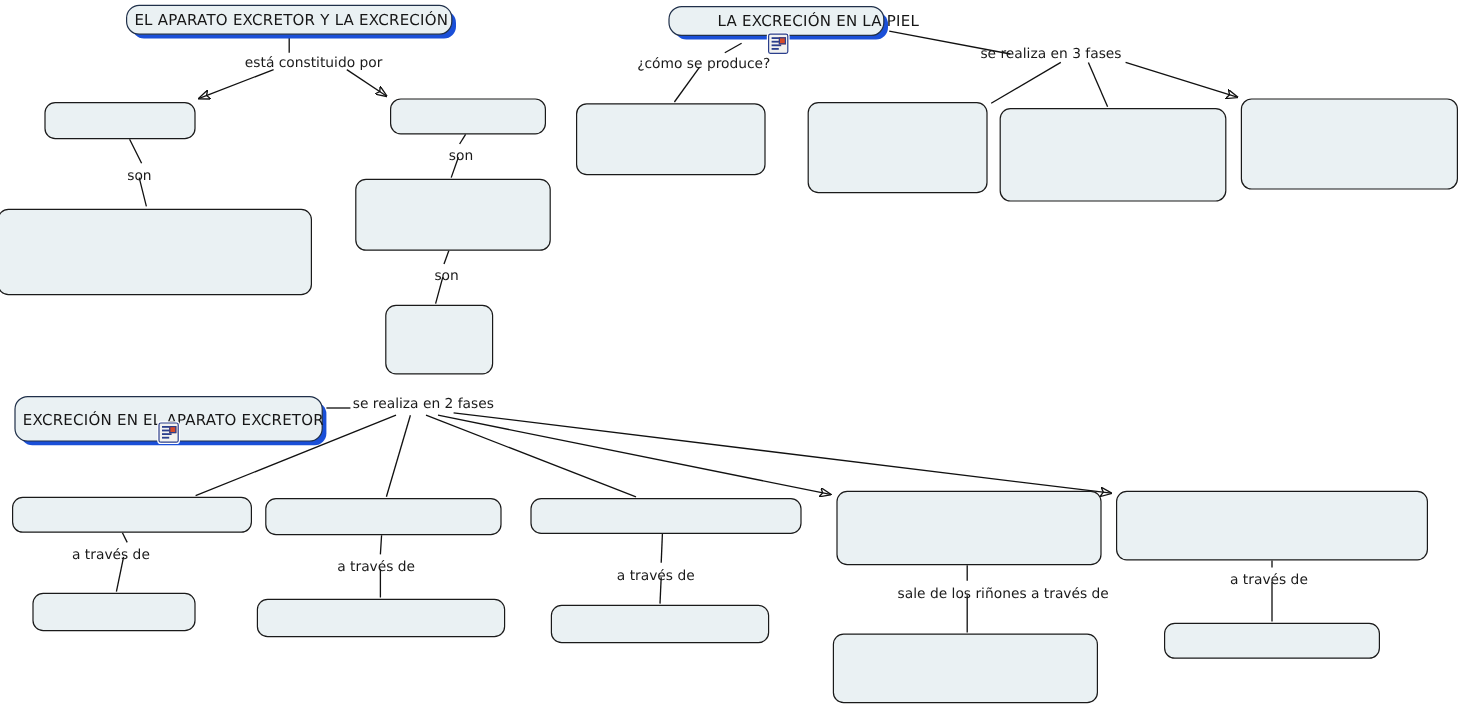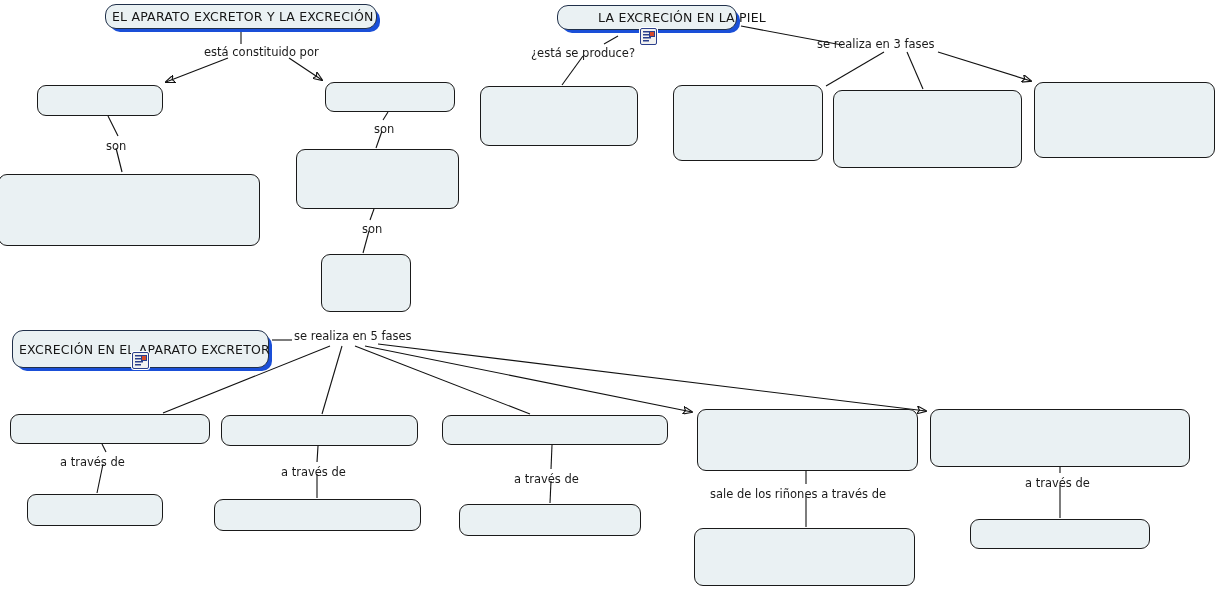--- a/index.html
+++ b/index.html
@@ -222,27 +222,27 @@
       <div class="node" style="left: 930px; top: 409px; width: 260px; height: 58px;">
         <span></span>
       </div>
       <div class="node" style="left: 970px; top: 519px; width: 180px; height: 30px;">
         <span></span>
       </div>
       <div class="linklabel" style="left: 172px; top: 47px; margin-left: 32px;">está constituido por</div>
       <div class="linklabel" style="left: 106px; top: 141px;">son</div>
       <div class="linklabel" style="left: 374px; top: 124px;">son</div>
       <div class="linklabel" style="left: 362px; top: 224px;">son</div>
-      <div class="linklabel" style="left: 531px; top: 48px;">¿está se produce?</div>
+      <div class="linklabel" style="left: 531px; top: 48px;">¿cómo se produce?</div>
       <div class="linklabel" style="left: 817px; top: 39px;">se realiza en 3 fases</div>
-      <div class="linklabel" style="left: 294px; top: 331px;">se realiza en 5 fases</div>
+      <div class="linklabel" style="left: 294px; top: 331px;">se realiza en 2 fases</div>
       <div class="linklabel" style="left: 60px; top: 457px;">a través de</div>
       <div class="linklabel" style="left: 281px; top: 467px;">a través de</div>
       <div class="linklabel" style="left: 514px; top: 474px;">a través de</div>
-      <div class="linklabel" style="left: 710px; top: 489px;">sale de los riñones a través de</div>
+      <div class="linklabel" style="left: 748px; top: 489px;">sale de los riñones a través de</div>
       <div class="linklabel" style="left: 1025px; top: 478px;">a través de</div>
       <div class="res-icon" style="left: 640px; top: 28px;">
         <div class="ri-lines"></div>
         <div class="ri-pic"></div>
       </div>
       <div class="res-icon" style="left: 132px; top: 352px;">
         <div class="ri-lines"></div>
         <div class="ri-pic"></div>
       </div>
     </div>

